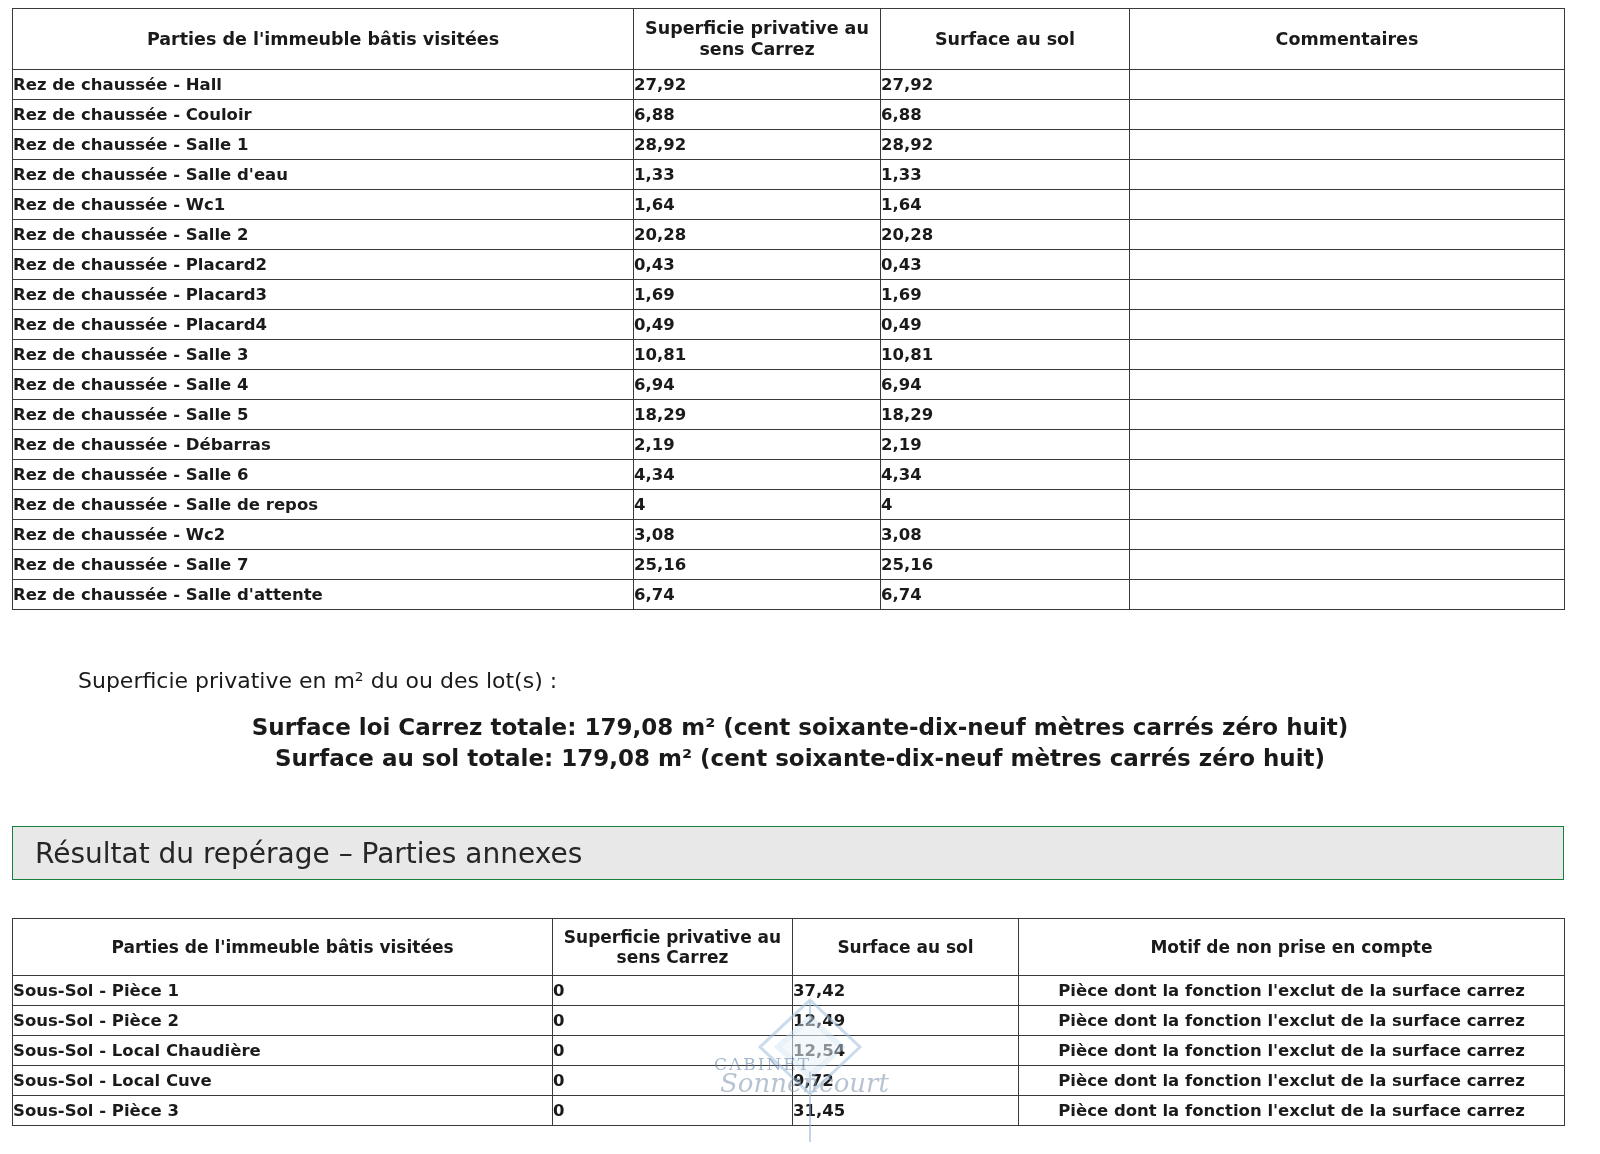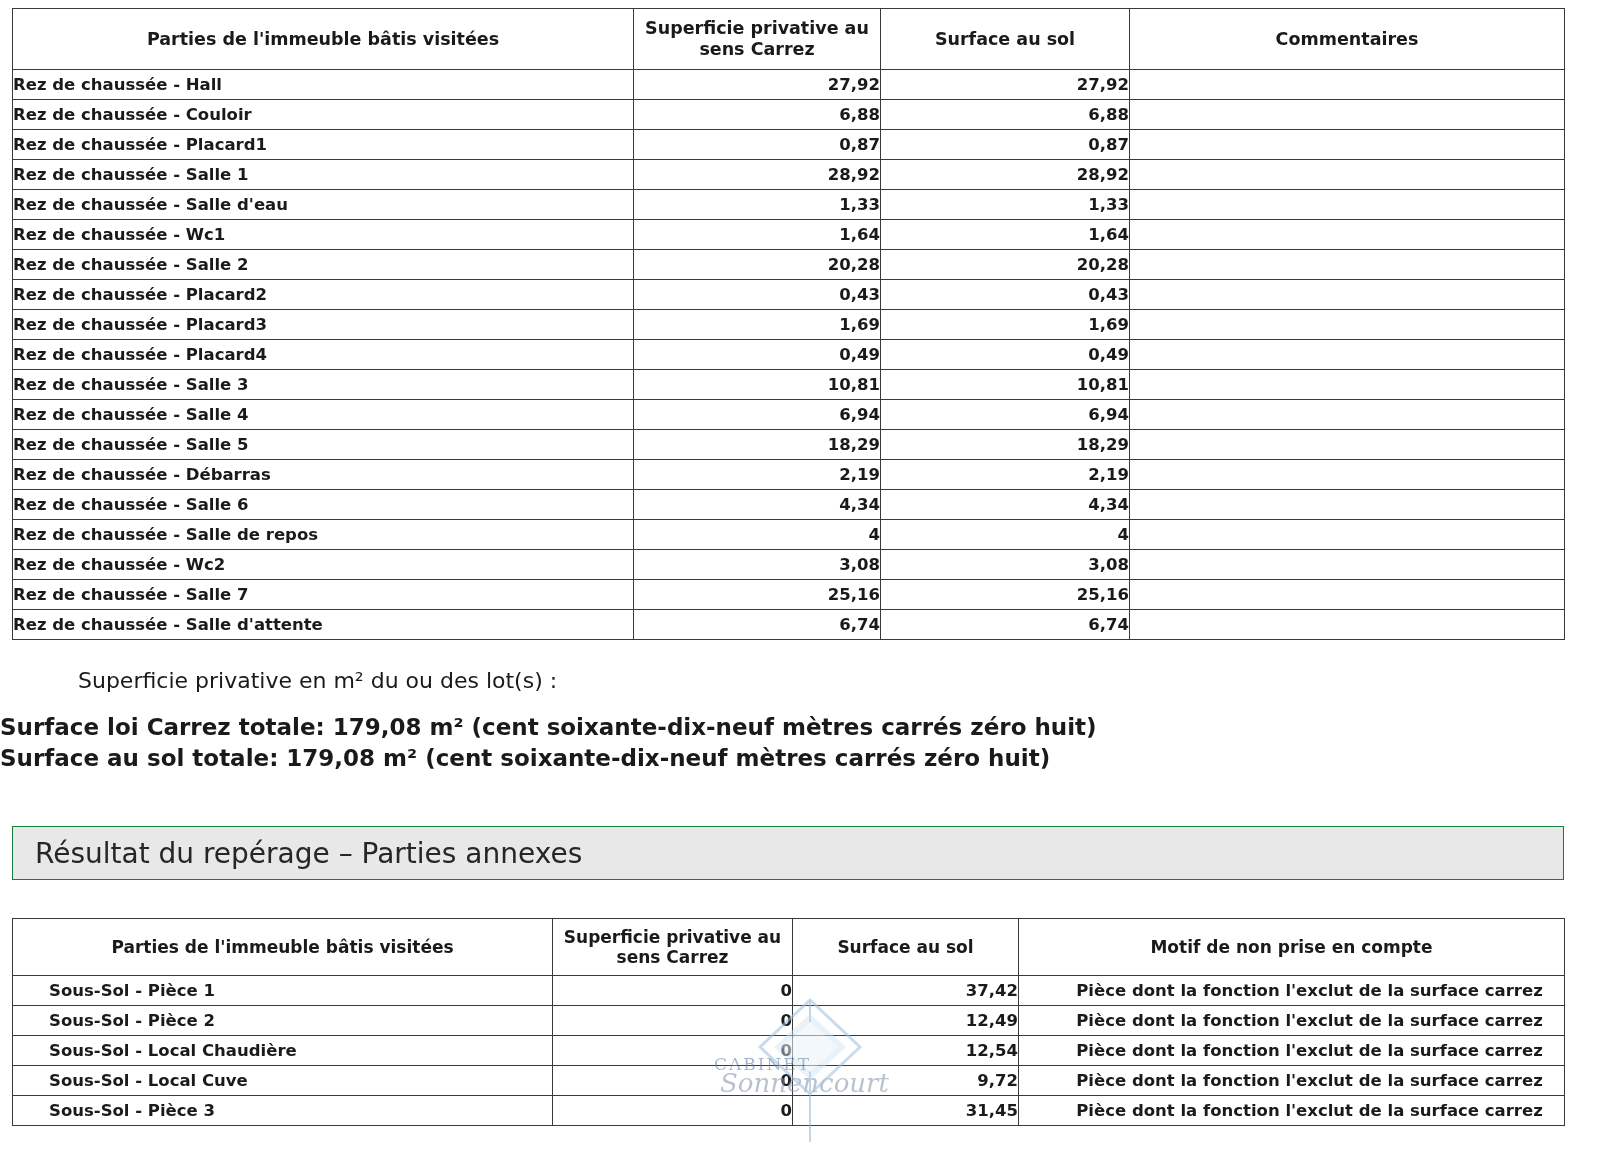--- a/index.html
+++ b/index.html
@@ -52,21 +52,21 @@
   table.grid tbody td {
     height: 29px;
     font-weight: bold;
     font-size: 16.5px;
   }
   td.room {
     text-align: left;
     padding-left: 9px;
   }
   td.num {
-    text-align: right;
+    text-align: left;
   }
   td.comment {
     text-align: center;
   }
 
   
   col.c1 { width: 621px; }
   col.c2 { width: 247px; }
   col.c3 { width: 249px; }
   col.c4 { width: 435px; }
@@ -77,21 +77,21 @@
     left: 78px;
     top: 668px;
     font-size: 22px;
     color: #1a1a1a;
   }
   .totals {
     position: absolute;
     left: 0;
     top: 712px;
     width: 1600px;
-    text-align: left;
+    text-align: center;
   }
   .totals div {
     font-size: 23px;
     font-weight: bold;
     line-height: 1.33;
   }
 
   
   .banner {
     position: absolute;
@@ -121,21 +121,20 @@
     width: 1552px;
   }
   col.a1 { width: 540px; }
   col.a2 { width: 240px; }
   col.a3 { width: 226px; }
   col.a4 { width: 546px; }
 
   table.annex th,
   table.annex td {
     border: 1px solid #3a3a3a;
-    padding-left: 36px;
   }
   table.annex thead th {
     height: 52px;
     font-size: 17px;
   }
   table.annex tbody td {
     height: 29px;
     font-size: 16.5px;
     font-weight: bold;
   }
@@ -201,26 +200,20 @@
           <td class="num">27,92</td>
           <td class="comment"></td>
         </tr>
         <tr>
           <td class="room">Rez de chaussée - Couloir</td>
           <td class="num">6,88</td>
           <td class="num">6,88</td>
           <td class="comment"></td>
         </tr>
         <tr>
-          <td class="room">Rez de chaussée - Placard1</td>
-          <td class="num">0,87</td>
-          <td class="num">0,87</td>
-          <td class="comment"></td>
-        </tr>
-        <tr>
           <td class="room">Rez de chaussée - Salle 1</td>
           <td class="num">28,92</td>
           <td class="num">28,92</td>
           <td class="comment"></td>
         </tr>
         <tr>
           <td class="room">Rez de chaussée - Salle d'eau</td>
           <td class="num">1,33</td>
           <td class="num">1,33</td>
           <td class="comment"></td>

